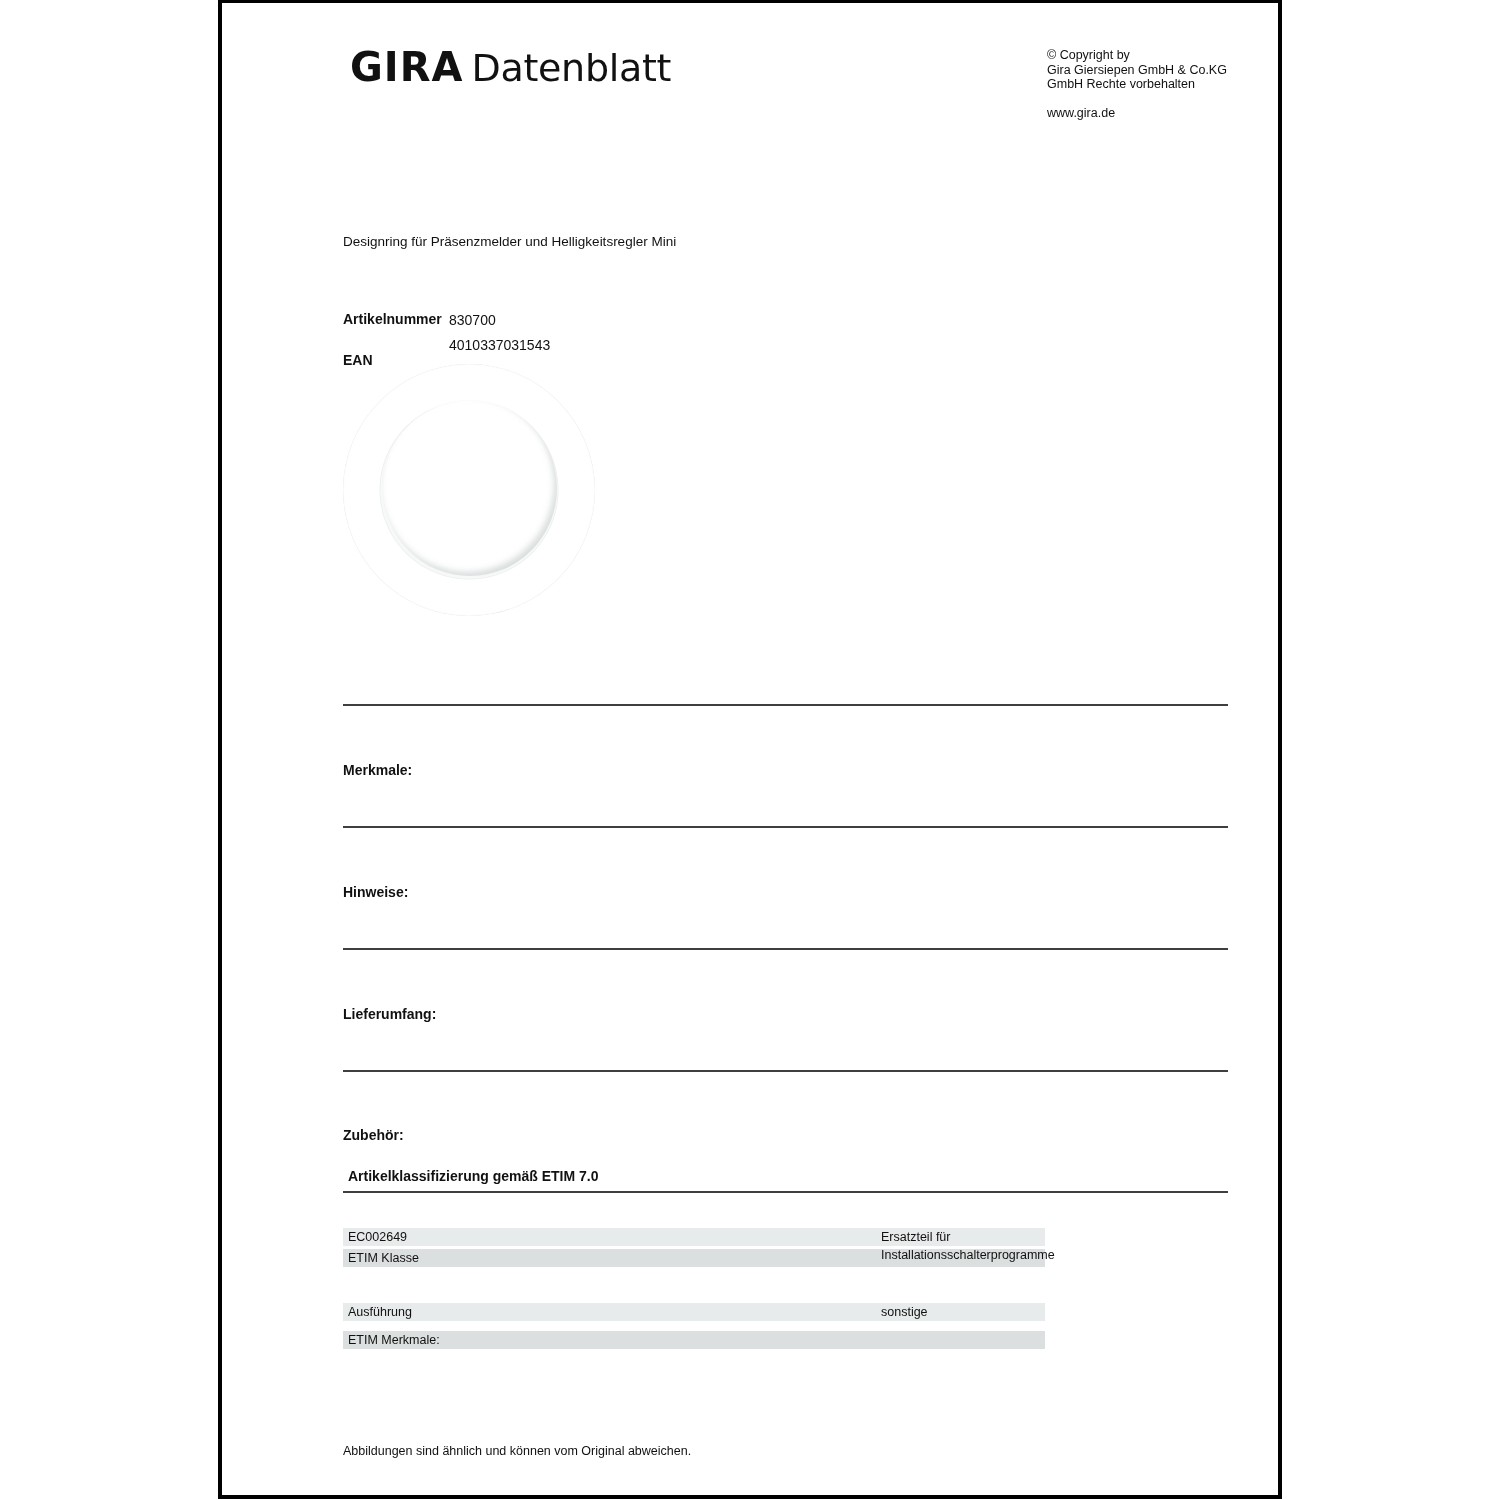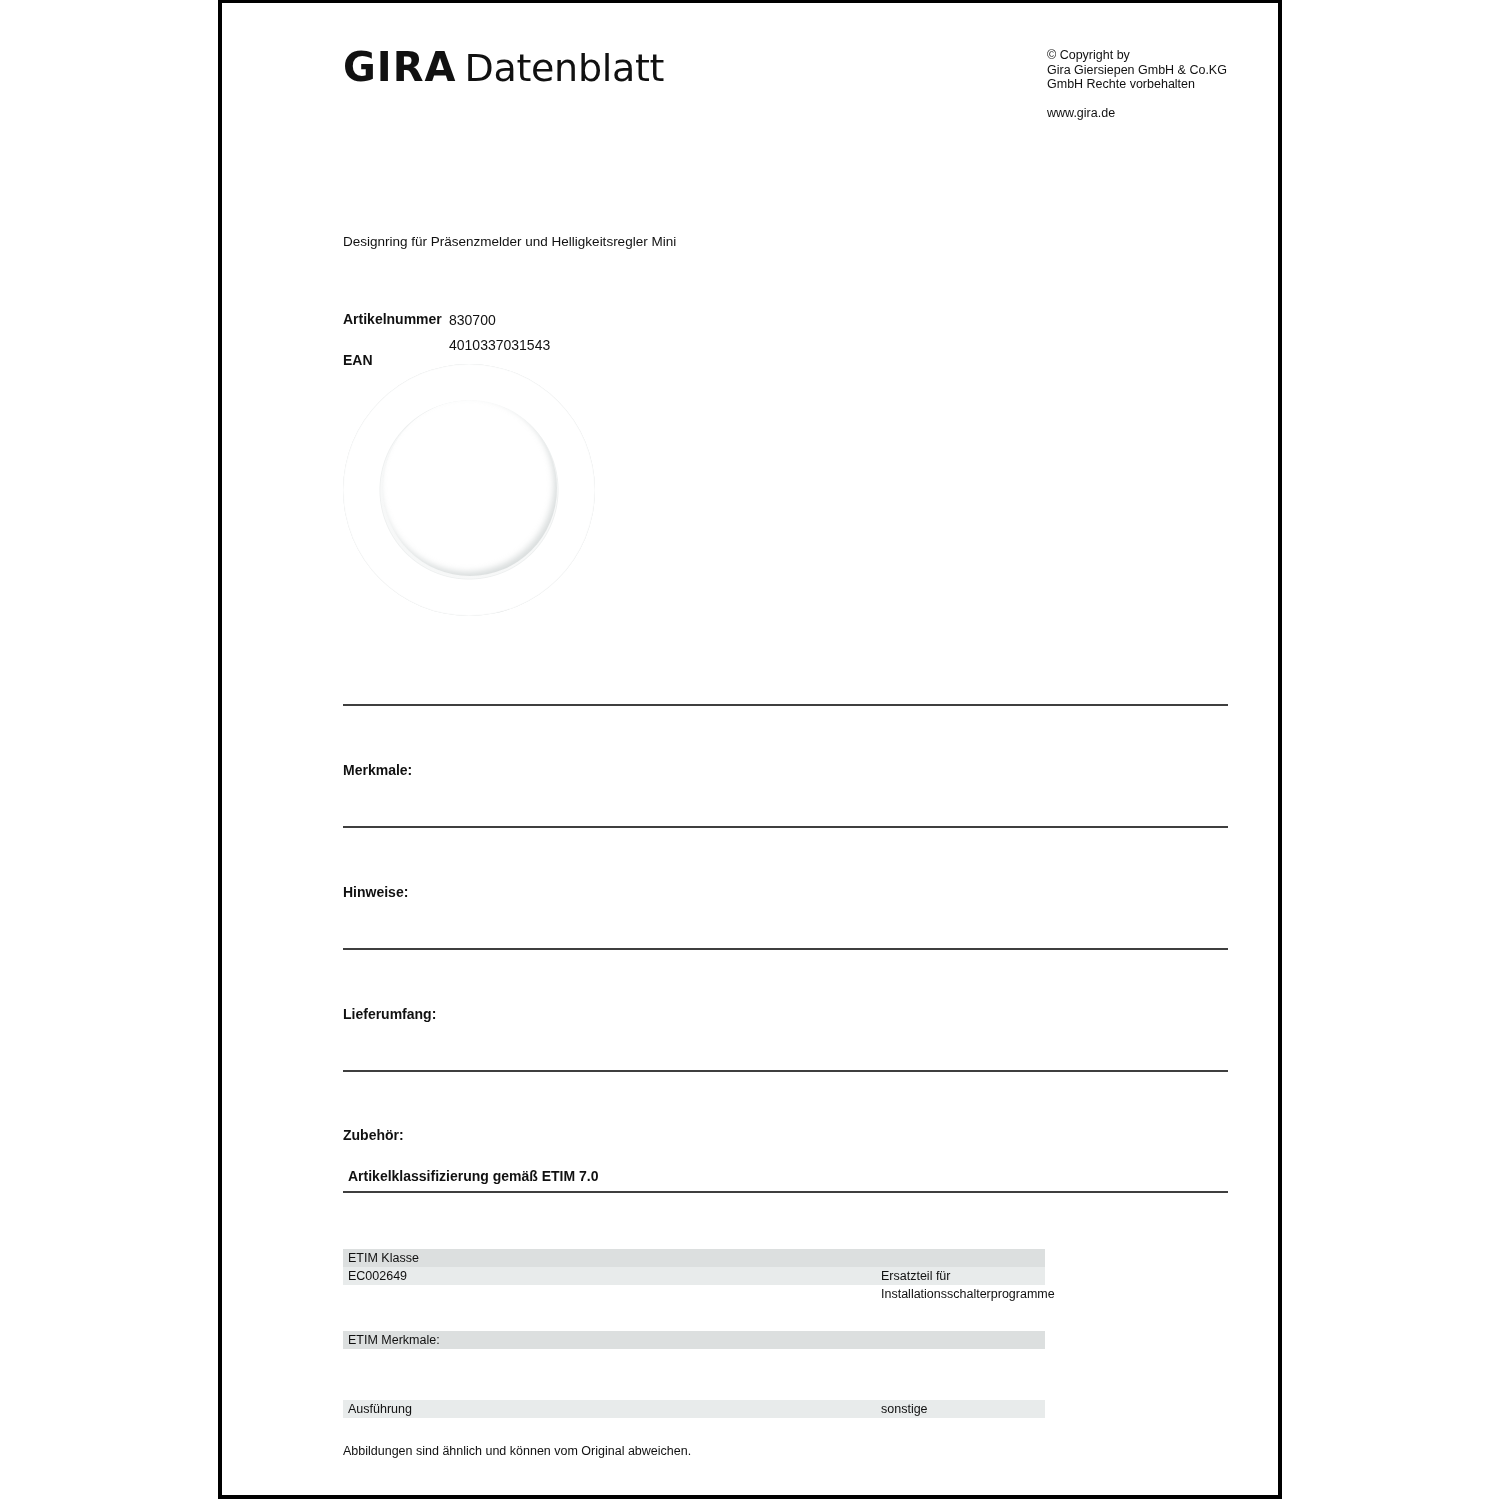--- a/index.html
+++ b/index.html
@@ -1,21 +1,21 @@
 <!DOCTYPE html>
 <html><head>
   <meta charset="utf-8">
   <style>
     html, body { margin:0; padding:0; background:#ffffff; }
     body { width:1500px; height:1500px; position:relative; overflow:hidden;
            font-family:"Liberation Sans", sans-serif; color:#111; }
     .page { position:absolute; left:218px; top:0; width:1056px; height:1492px;
             border:4px solid #000; border-top-width:3px; background:#fff; }
     .abs { position:absolute; white-space:nowrap; }
-    .logo { left:343px; top:44px; font-size:40px; line-height:46px; color:#111; }
+    .logo { left:350px; top:44px; font-size:40px; line-height:46px; color:#111; }
     .logo .brand { font-family:"DejaVu Sans", sans-serif; font-weight:bold; letter-spacing:1px; }
     .logo .sub { font-family:"DejaVu Sans", sans-serif; font-weight:normal; font-size:38px; margin-left:8px; letter-spacing:-0.3px; }
     .copy { left:1047px; top:48px; font-size:12.5px; line-height:14.5px; color:#111; }
     .copy .url { margin-top:14px; display:block; }
     .title { left:343px; top:234px; font-size:13.5px; font-weight:normal; }
     .label { font-size:14px; font-weight:bold; }
     .value { font-size:14px; }
     .ring { position:absolute; left:343px; top:364px; width:252px; height:252px; border-radius:50%;
             background: radial-gradient(circle at 50% 50%, #fff 0 34%, #f0f2f2 34.5%, #e2e6e6 41%, #f3f5f5 44%, #f7f8f8 49.5%, #eef0f0 50%, transparent 50.5%);
             box-shadow: 0 0 1px #cdd2d2 inset; }
@@ -65,26 +65,26 @@
 <div class="abs heading" style="top:986px;">Lieferumfang:</div>
 <div class="rule" style="top:1070px;"></div>
 <div class="abs heading" style="top:1107px;">Zubehör:</div>
 <div class="rule" style="top:1191px;"></div>
 
 <div class="abs etim-title">Artikelklassifizierung gemäß ETIM 7.0</div>
 
 <div class="row h" style="top:1249px;">
   <span class="c1">ETIM Klasse</span>
 </div>
-<div class="row d" style="top:1267px;">
+<div class="row d" style="top:1228px;">
   <span class="c1">EC002649</span>
   <span class="c2">Ersatzteil für Installationsschalterprogramme</span>
 </div>
 
 <div class="row h" style="top:1331px;">
   <span class="c1">ETIM Merkmale:</span>
 </div>
-<div class="row d" style="top:1400px;">
+<div class="row d" style="top:1303px;">
   <span class="c1">Ausführung</span>
   <span class="c2">sonstige</span>
 </div>
 
 <div class="abs footer">Abbildungen sind ähnlich und können vom Original abweichen.</div>
 
 </body></html>

